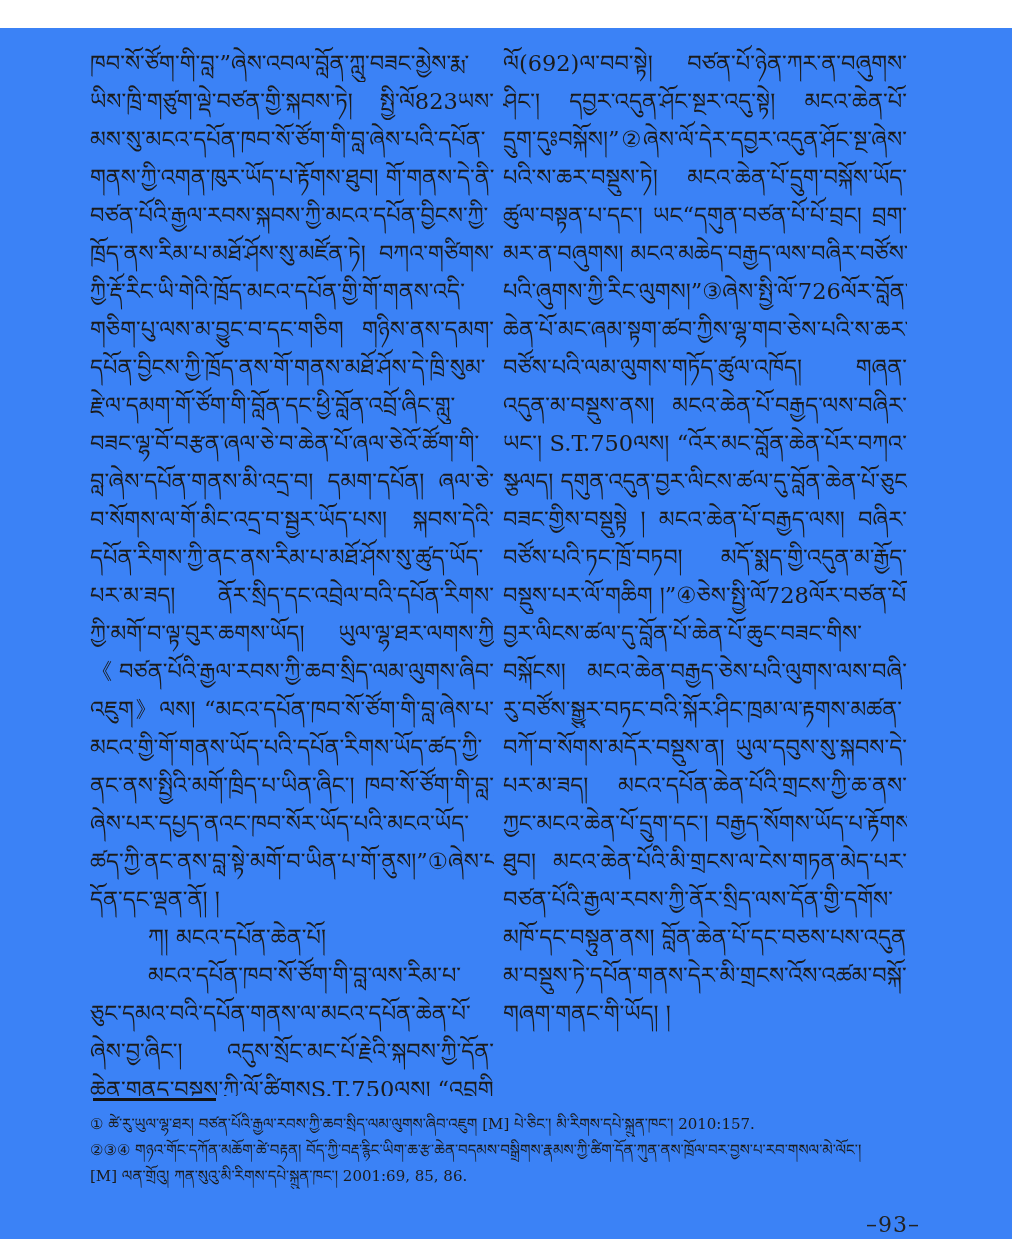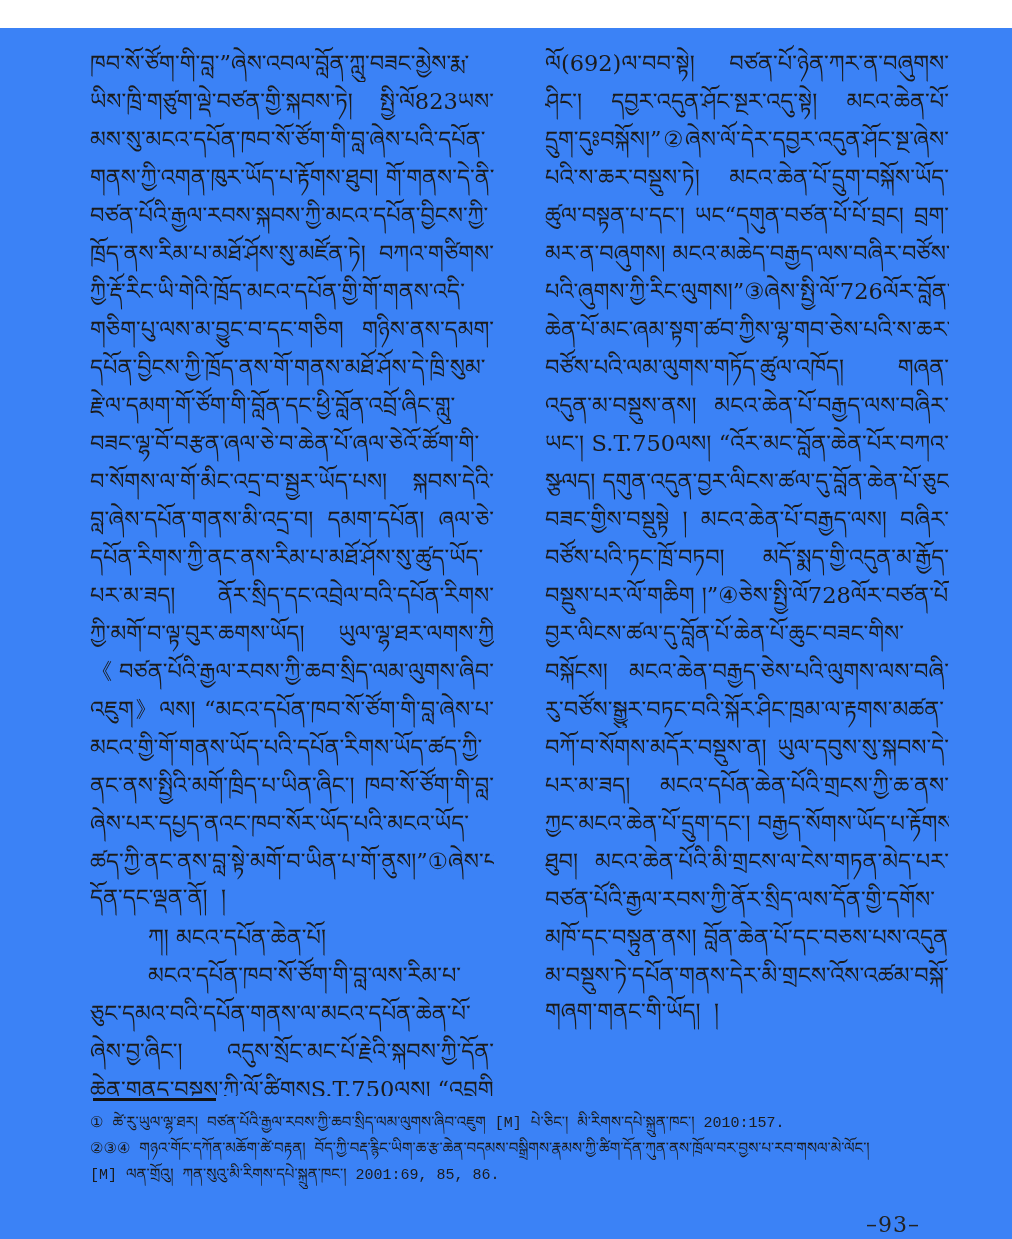--- a/index.html
+++ b/index.html
@@ -14,34 +14,33 @@
     margin-top: 28px;
   }
   .col {
     position: absolute;
     top: 16px;
     width: 404px;
     height: 1052px;
     overflow: hidden;
   }
   .col-left  { left: 90px; }
-  .col-right { left: 545px; }
+  .col-right { left: 503px; }
   .line {
     height: 38px;
     line-height: 38px;
     font-size: 22.5px;
     text-align: justify;
     text-align-last: justify;
     white-space: nowrap;
     overflow: hidden;
   }
   .line.left {
     text-align: left;
     text-align-last: left;
-    font-family: Liberation Mono, monospace;
   }
   .line.heading {
     text-align: left;
     text-align-last: left;
     padding-left: 58px;
   }
   .line.indent {
     padding-left: 58px;
   }
   .footnote-sep {
@@ -84,22 +83,22 @@
       <div class="line">ཡིས་ཁྲི་གཙུག་ལྡེ་བཙན་གྱི་སྐབས་ཏེ། སྤྱི་ལོ823ཡས་</div>
       <div class="line">མས་སུ་མངའ་དཔོན་ཁབ་སོ་ཙོག་གི་བླ་ཞེས་པའི་དཔོན་</div>
       <div class="line">གནས་ཀྱི་འགན་ཁུར་ཡོད་པ་རྟོགས་ཐུབ། གོ་གནས་དེ་ནི་</div>
       <div class="line">བཙན་པོའི་རྒྱལ་རབས་སྐབས་ཀྱི་མངའ་དཔོན་བྱིངས་ཀྱི་</div>
       <div class="line">ཁྲོད་ནས་རིམ་པ་མཐོ་ཤོས་སུ་མཛོན་ཏེ། བཀའ་གཙིགས་</div>
       <div class="line">ཀྱི་རྡོ་རིང་ཡི་གེའི་ཁྲོད་མངའ་དཔོན་གྱི་གོ་གནས་འདི་</div>
       <div class="line">གཅིག་པུ་ལས་མ་བྱུང་བ་དང་གཅིག གཉིས་ནས་དམག་</div>
       <div class="line">དཔོན་བྱིངས་ཀྱི་ཁྲོད་ནས་གོ་གནས་མཐོ་ཤོས་དེ་ཁྲི་སུམ་</div>
       <div class="line">རྗེ་ལ་དམག་གོ་ཙོག་གི་བློན་དང་ཕྱི་བློན་འབྲོ་ཞིང་གླུ་</div>
       <div class="line">བཟང་ལྷ་བོ་བརྩན་ཞལ་ཅེ་བ་ཆེན་པོ་ཞལ་ཅེའོ་ཚོག་གི་</div>
+      <div class="line">བླ་ཞེས་དཔོན་གནས་མི་འདྲ་བ། དམག་དཔོན། ཞལ་ཅེ་</div>
       <div class="line">བ་སོགས་ལ་གོ་མིང་འདྲ་བ་སྦྱར་ཡོད་པས། སྐབས་དེའི་</div>
-      <div class="line">བླ་ཞེས་དཔོན་གནས་མི་འདྲ་བ། དམག་དཔོན། ཞལ་ཅེ་</div>
       <div class="line">དཔོན་རིགས་ཀྱི་ནང་ནས་རིམ་པ་མཐོ་ཤོས་སུ་ཚུད་ཡོད་</div>
       <div class="line">པར་མ་ཟད། ནོར་སྲིད་དང་འབྲེལ་བའི་དཔོན་རིགས་</div>
       <div class="line">ཀྱི་མགོ་བ་ལྟ་བུར་ཆགས་ཡོད། ཡུལ་ལྷ་ཐར་ལགས་ཀྱི</div>
       <div class="line">《བཙན་པོའི་རྒྱལ་རབས་ཀྱི་ཆབ་སྲིད་ལམ་ལུགས་ཞིབ་</div>
       <div class="line">འཇུག》ལས། “མངའ་དཔོན་ཁབ་སོ་ཙོག་གི་བླ་ཞེས་པ་</div>
       <div class="line">མངའ་གྱི་གོ་གནས་ཡོད་པའི་དཔོན་རིགས་ཡོད་ཚད་ཀྱི་</div>
       <div class="line">ནང་ནས་སྤྱིའི་མགོ་ཁྲིད་པ་ཡིན་ཞིང་། ཁབ་སོ་ཙོག་གི་བླ་</div>
       <div class="line">ཞེས་པར་དཔྱད་ནའང་ཁབ་སོར་ཡོད་པའི་མངའ་ཡོད་</div>
       <div class="line">ཚད་ཀྱི་ནང་ནས་བླ་སྟེ་མགོ་བ་ཡིན་པ་གོ་ནུས།”①ཞེས་པ་</div>
       <div class="line left">དོན་དང་ལྡན་ནོ། །</div>

